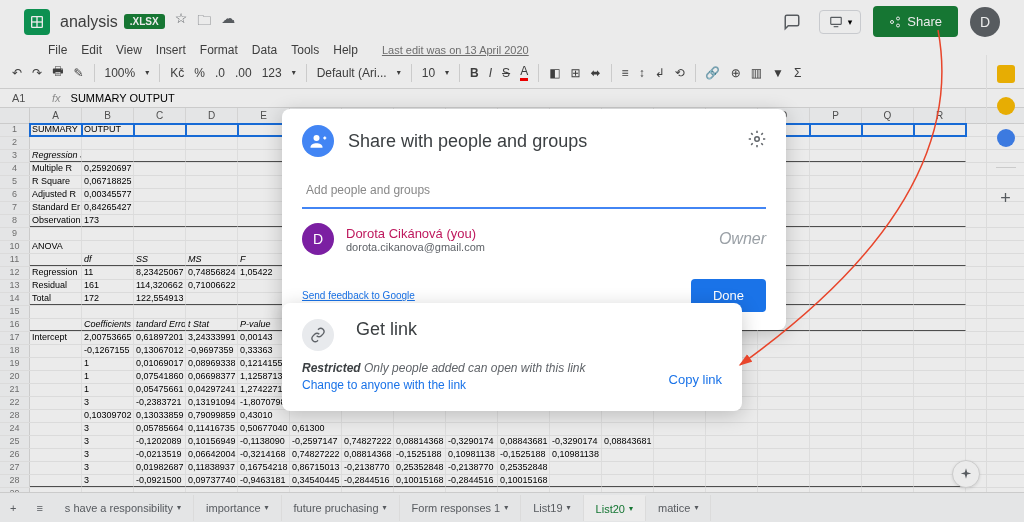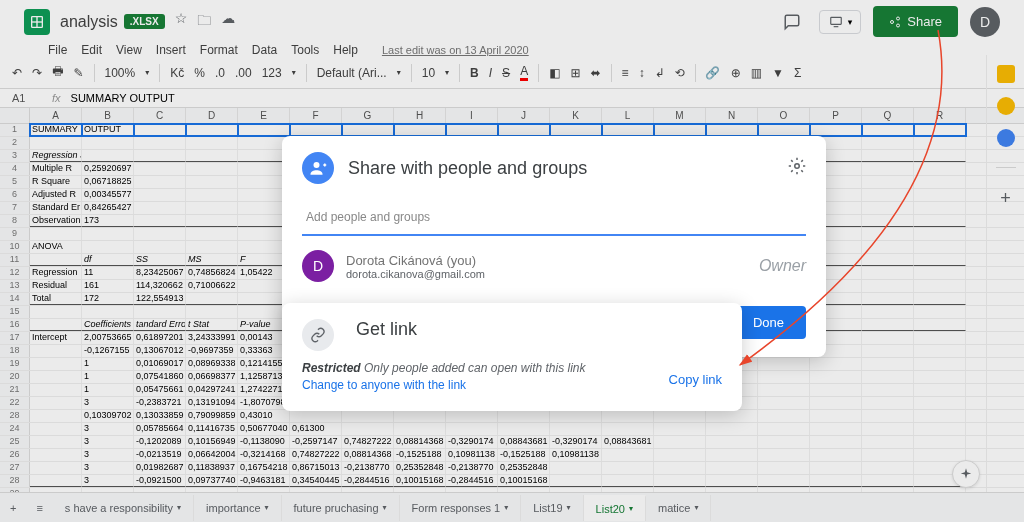--- a/index.html
+++ b/index.html
@@ -29,30 +29,30 @@
 .rowh { width:30px; border-right:1px solid #ddd; }
 .colh { width:52px; text-align:center; border-right:1px solid #e5e5e5; padding:2px 0; }
 .grid { font-size:9px; }
 .row { display:flex; border-bottom:1px solid #eee; height:13px; }
 .rn { width:30px; background:#f8f9fa; text-align:center; color:#777; border-right:1px solid #ddd; font-size:9px; }
 .cell { width:52px; padding:0 2px; white-space:nowrap; overflow:hidden; border-right:1px solid #f0f0f0; }
 .italic { font-style:italic; }
 .underline { border-bottom:1px solid #555; }
 .sel { outline:2px solid #1a73e8; outline-offset:-1px; }
 .overlay { position:absolute; inset:0; background:rgba(0,0,0,0.08); z-index:5; }
-.modal { position:absolute; left:282px; top:136px; width:544px; background:#fff; border-radius:8px; box-shadow:0 4px 20px rgba(0,0,0,0.2); z-index:10; }
+.modal { position:absolute; left:282px; top:109px; width:504px; background:#fff; border-radius:8px; box-shadow:0 4px 20px rgba(0,0,0,0.2); z-index:10; }
 .modal-header { display:flex; align-items:center; padding:16px 20px; }
 .modal-icon { width:32px; height:32px; border-radius:50%; background:#4285f4; color:#fff; display:flex; align-items:center; justify-content:center; }
 .modal-title { font-size:18px; margin-left:14px; color:#3c4043; flex:1; }
 .modal-gear { color:#5f6368; }
 .input-row { margin:0 20px; padding:10px 4px; border-bottom:2px solid #4285f4; color:#888; font-size:12px; }
 .person-row { display:flex; align-items:center; padding:14px 20px; }
 .person-avatar { width:32px; height:32px; border-radius:50%; background:#7b1fa2; color:#fff; display:flex; align-items:center; justify-content:center; font-size:14px; }
 .person-info { margin-left:12px; flex:1; }
-.person-name { font-size:13px; color:#737373; }
+.person-name { font-size:13px; color:#be185d; }
 .person-email { font-size:11px; color:#5f6368; }
 .owner-label { font-size:16px; color:#9aa0a6; font-style:italic; }
 .modal-footer { display:flex; align-items:center; padding:10px 20px 18px; }
 .feedback { color:#1a73e8; font-size:10px; text-decoration:underline; flex:1; }
 .done-btn { background:#1a73e8; color:#fff; padding:9px 22px; border-radius:4px; font-size:13px; }
 .link-panel { position:absolute; left:282px; top:303px; width:460px; background:#fff; border-radius:8px; box-shadow:0 4px 20px rgba(0,0,0,0.2); z-index:10; padding:16px 20px 18px; }
 .link-header { display:flex; align-items:flex-start;gap:8px; }
 .link-icon { width:32px; height:32px; border-radius:50%; background:#e8eaed; color:#5f6368; display:flex; align-items:center; justify-content:center; font-size:14px; }
 .link-title { font-size:18px; margin-left:14px; color:#3c4043; }
 .link-desc { font-size:12px; margin-top:10px;font-style:italic; }

